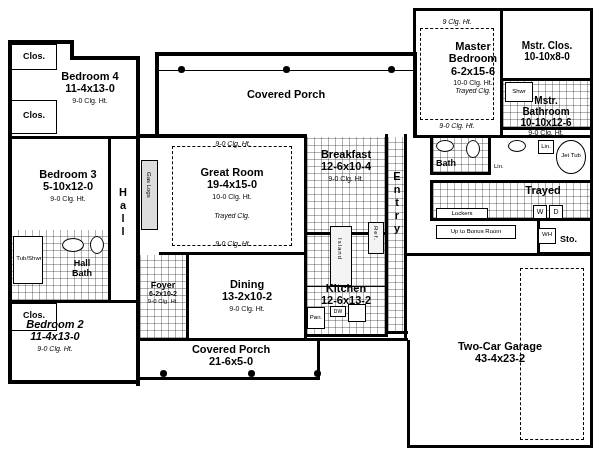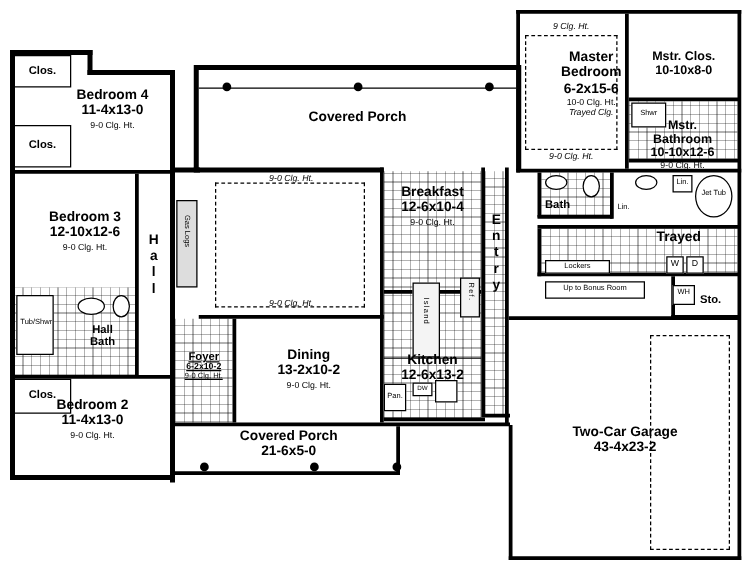--- a/index.html
+++ b/index.html
@@ -143,25 +143,25 @@
   <div class="rm f9" style="left:14px;top:310px;width:40px;"><span class="n">Clos.</span></div>
 
   <div class="rm" style="left:44px;top:70px;width:92px;">
     <div class="n f11">Bedroom 4</div>
     <div class="d f11">11-4x13-0</div>
     <div class="s f7" style="margin-top:2px">9-0 Clg. Ht.</div>
   </div>
 
   <div class="rm" style="left:8px;top:168px;width:120px;">
     <div class="n f11">Bedroom 3</div>
-    <div class="d f11">12-10x12-6</div>
-    <div class="s f7" style="margin-top:2px">9-0 Clg. Ht.</div>
-  </div>
-
-  <div class="rm" style="left:24px;top:318px;width:100px;">
+    <div class="d f11">5-10x12-0</div>
+    <div class="s f7" style="margin-top:2px">9-0 Clg. Ht.</div>
+  </div>
+
+  <div class="rm" style="left:5px;top:318px;width:100px;font-style:italic;">
     <div class="n f11">Bedroom 2</div>
     <div class="d f11">11-4x13-0</div>
     <div class="s f7" style="margin-top:2px">9-0 Clg. Ht.</div>
   </div>
 
   <div class="rm" style="left:58px;top:258px;width:48px;">
     <div class="n f9">Hall</div>
     <div class="n f9">Bath</div>
   </div>
   <div class="lbl tiny" style="left:14px;top:255px;width:30px;text-align:center;">Tub/Shwr</div>
@@ -173,29 +173,35 @@
   <div class="rm" style="left:196px;top:88px;width:180px;">
     <div class="n f11">Covered Porch</div>
   </div>
 
   <div class="rm" style="left:146px;top:343px;width:170px;">
     <div class="n f11">Covered Porch</div>
     <div class="d f11">21-6x5-0</div>
   </div>
 
   <div class="lbl f7 ital" style="left:196px;top:140px;width:74px;text-align:center;">9-0 Clg. Ht.</div>
+  <div class="rm" style="left:172px;top:166px;width:120px;">
+    <div class="n f11">Great Room</div>
+    <div class="d f11">19-4x15-0</div>
+    <div class="s f7" style="margin-top:2px">10-0 Clg. Ht.</div>
+    <div class="s f7 ital" style="margin-top:12px">Trayed Clg.</div>
+  </div>
   <div class="lbl f7 ital" style="left:196px;top:240px;width:74px;text-align:center;">9-0 Clg. Ht.</div>
 
   <div class="rm" style="left:190px;top:278px;width:114px;">
     <div class="n f11">Dining</div>
     <div class="d f11">13-2x10-2</div>
     <div class="s f7" style="margin-top:2px">9-0 Clg. Ht.</div>
   </div>
 
-  <div class="rm" style="left:138px;top:280px;width:50px;text-decoration:underline;">
+  <div class="rm" style="left:138px;top:280px;width:50px;">
     <div class="n f9">Foyer</div>
     <div class="d f7">6-2x10-2</div>
     <div class="s tiny">9-0 Clg. Ht.</div>
   </div>
 
   <div class="rm" style="left:307px;top:148px;width:78px;">
     <div class="n f11">Breakfast</div>
     <div class="d f11">12-6x10-4</div>
     <div class="s f7" style="margin-top:2px">9-0 Clg. Ht.</div>
   </div>

